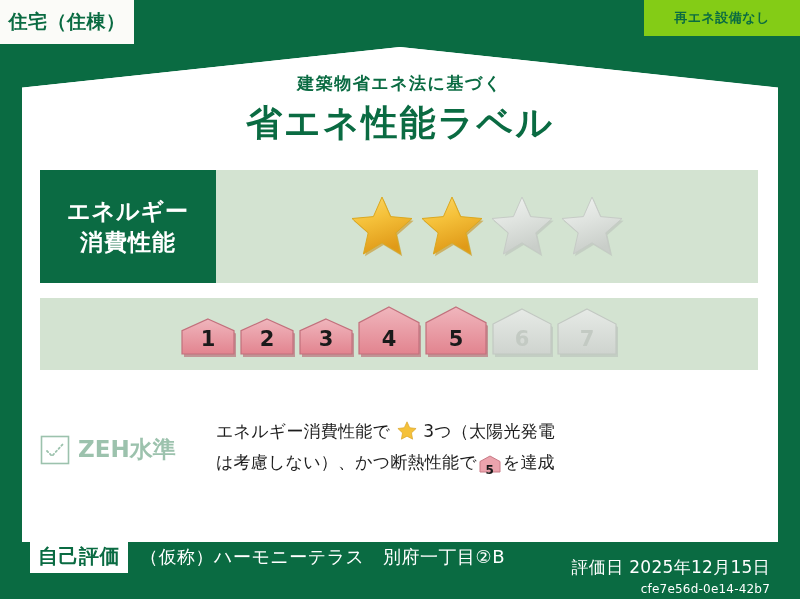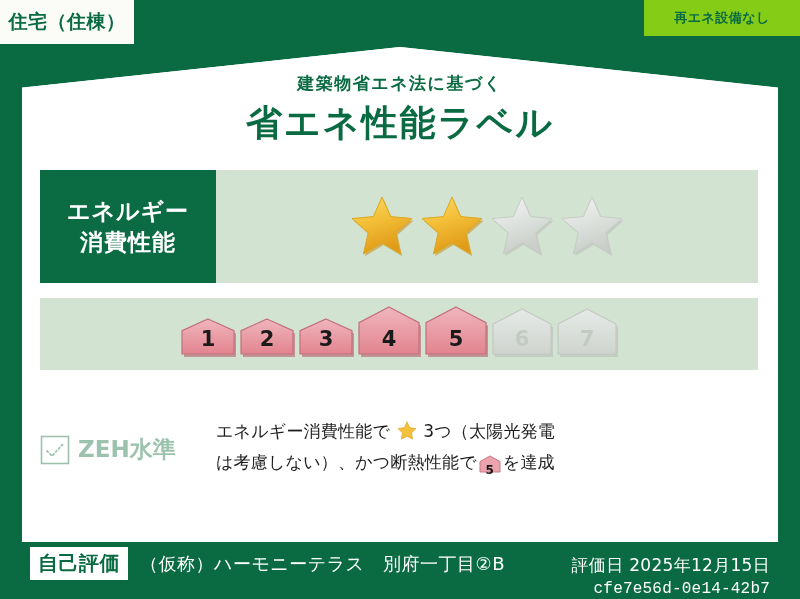--- a/index.html
+++ b/index.html
@@ -103,36 +103,36 @@
   }
   .desc .inline-star{ vertical-align:-3px; margin:0 1px; }
   .desc .inline-house{ vertical-align:-5px; margin:0 2px; position:relative; display:inline-block; }
   .desc .inline-house .n{
     position:absolute; left:0; right:0; bottom:1px; text-align:center;
     font-size:12px; font-weight:bold; color:#1a1a1a;
   }
 
   
   .footer-left{
-    position:absolute; left:22px; bottom:7px; height:57px;
+    position:absolute; left:22px; bottom:14px; height:57px;
     display:flex; align-items:center; gap:12px; padding-left:8px;
   }
   .badge-self{
     background:#ffffff; color:#0a6b42; font-weight:bold; font-size:20px;
     padding:3px 8px; letter-spacing:.5px;
   }
   .project-name{ color:#ffffff; font-size:18px; letter-spacing:.5px; }
 
   .footer-right{
     position:absolute; right:30px; bottom:4px; height:50px;
     display:flex; flex-direction:column; align-items:flex-end; justify-content:center;
     color:#ffffff;
   }
   .eval-date{ font-size:17px; letter-spacing:.3px;margin-top:12px; }
-  .eval-id{ font-size:16px; letter-spacing:.2px; margin-top:3px;font-family:Liberation Mono, monospace; }
+  .eval-id{ font-size:12px; letter-spacing:.2px; margin-top:3px; }
 </style>
 </head>
 <body>
 
 <div id="label">
 
   <div class="frame-top"></div>
   <div class="roof">
     <svg width="800" height="90" viewBox="0 0 800 90">
       <polygon points="400,47 800,90 800,90 0,90 0,90" fill="#ffffff"></polygon>

